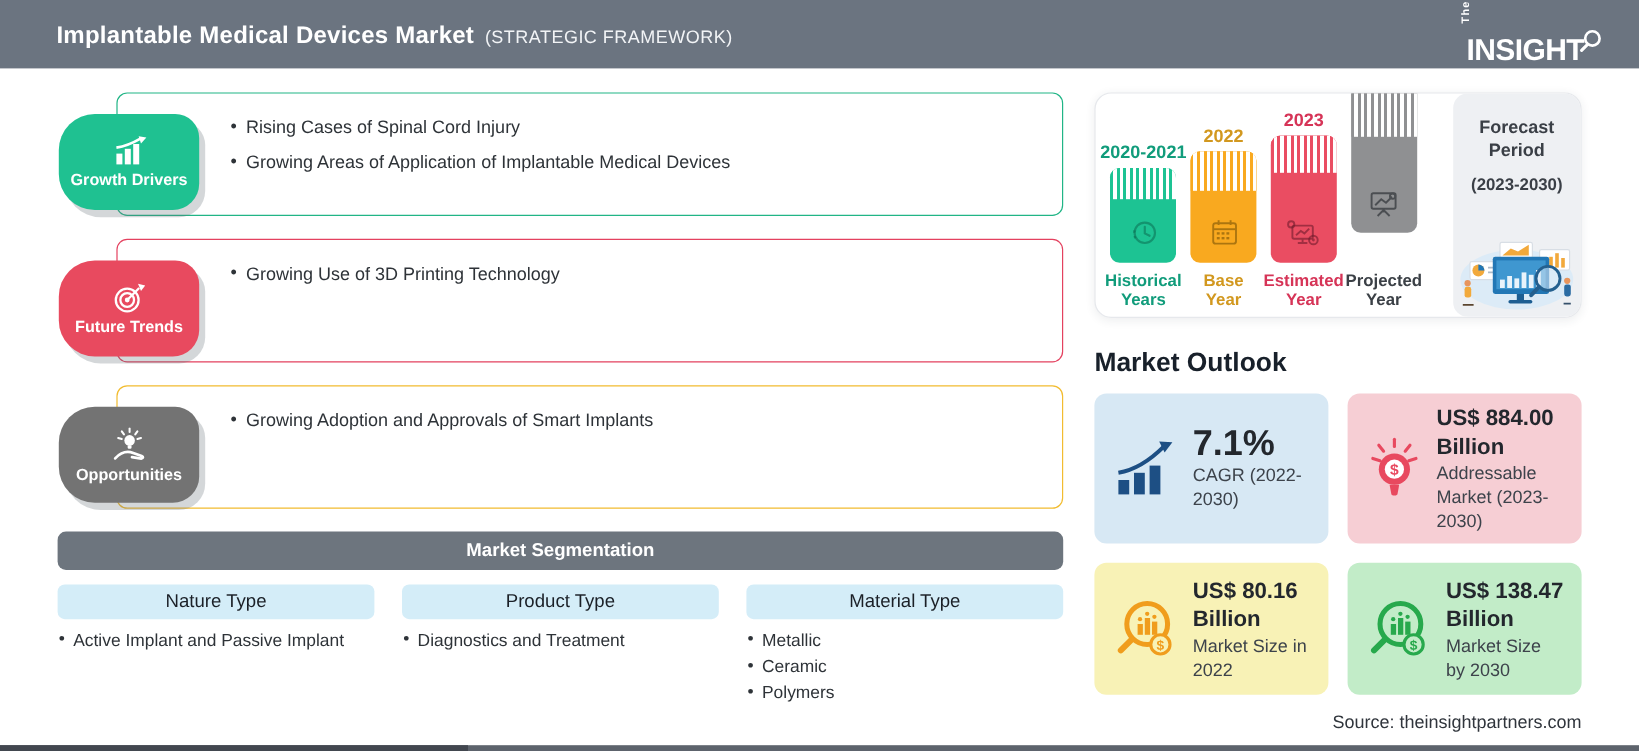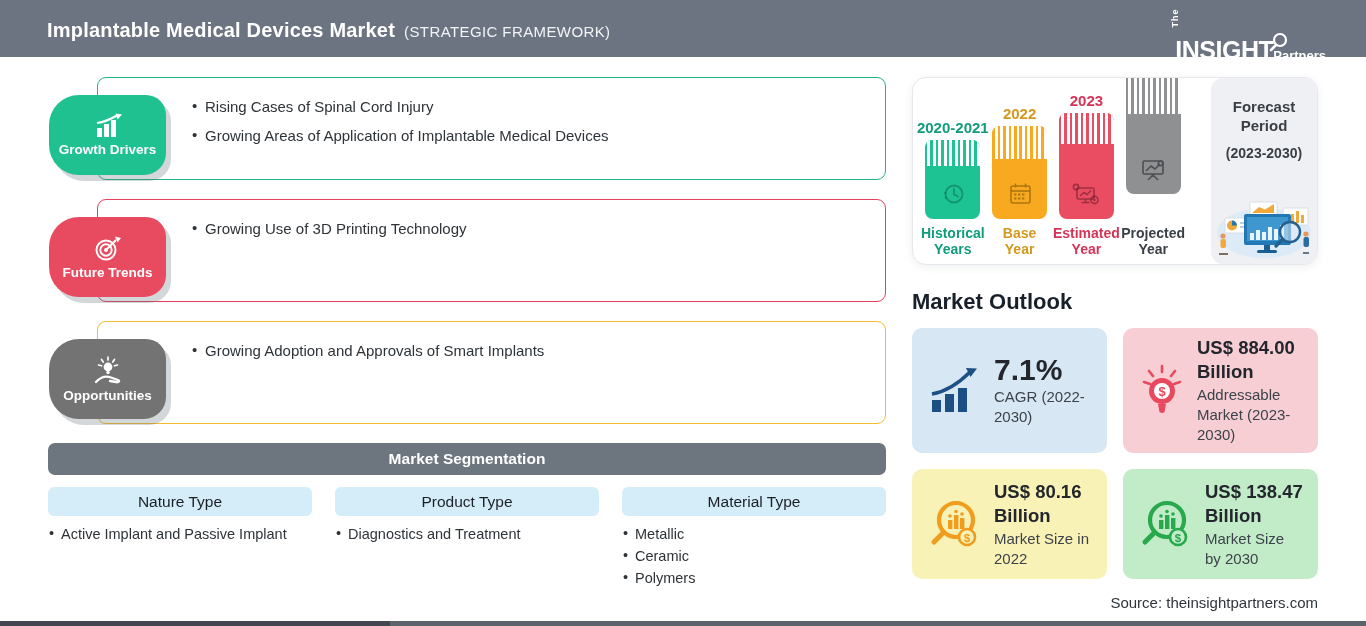--- a/index.html
+++ b/index.html
@@ -5,21 +5,21 @@
   * { margin:0; padding:0; box-sizing:border-box; }
   html,body { width:1366px; height:626px; }
   body { font-family:"Liberation Sans", sans-serif; background:#ffffff; overflow:hidden; position:relative; }
 
   
   .hdr { height:57px; background:#6b7480; display:flex; align-items:center; justify-content:space-between; padding:4px 32px 0 47px; }
   .hdr-title { font-size:20px; font-weight:bold; color:#ffffff; letter-spacing:.2px; }
   .hdr-sub { font-size:15px; color:#f2f4f6; margin-left:9px; font-weight:bold; letter-spacing:.4px; font-weight:500; }
   .logo { display:flex; align-items:flex-start; color:#fff; position:relative; padding-right:14px; }
   .logo-the { font-size:9px; font-weight:bold; letter-spacing:1px; transform:rotate(-90deg) translateY(9px); transform-origin:center; margin-top:14px; }
-  .logo-right { display:flex; flex-direction:row; align-items:flex-end;margin-top:39px; }
+  .logo-right { display:flex; flex-direction:column; align-items:flex-end;margin-top:39px; }
   .logo-insight { font-size:25px; font-weight:bold; letter-spacing:-.5px; line-height:1; position:relative; }
   .logo-mag { position:absolute; right:-16px; top:-6px; }
   .logo-partners { font-size:13px; font-weight:bold; margin-top:0px; margin-right:-6px; }
 
   
   .content { display:flex; padding:20px 48px 0 48px; gap:26px; }
   .left-col { width:838px; flex:none; }
   .right-col { flex:1; min-width:0; }
 
   

